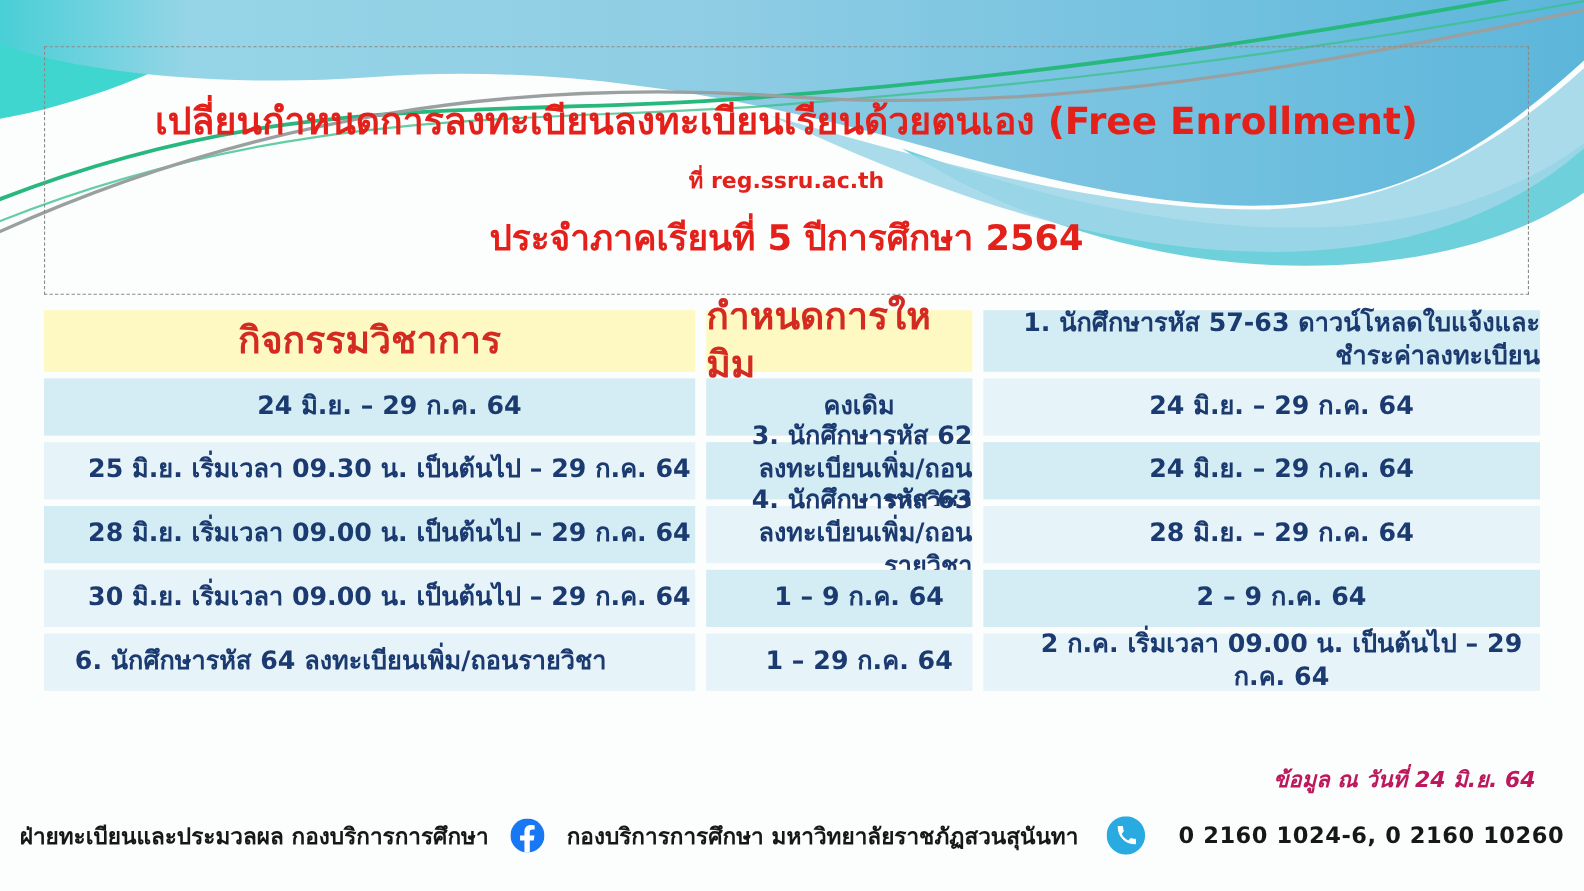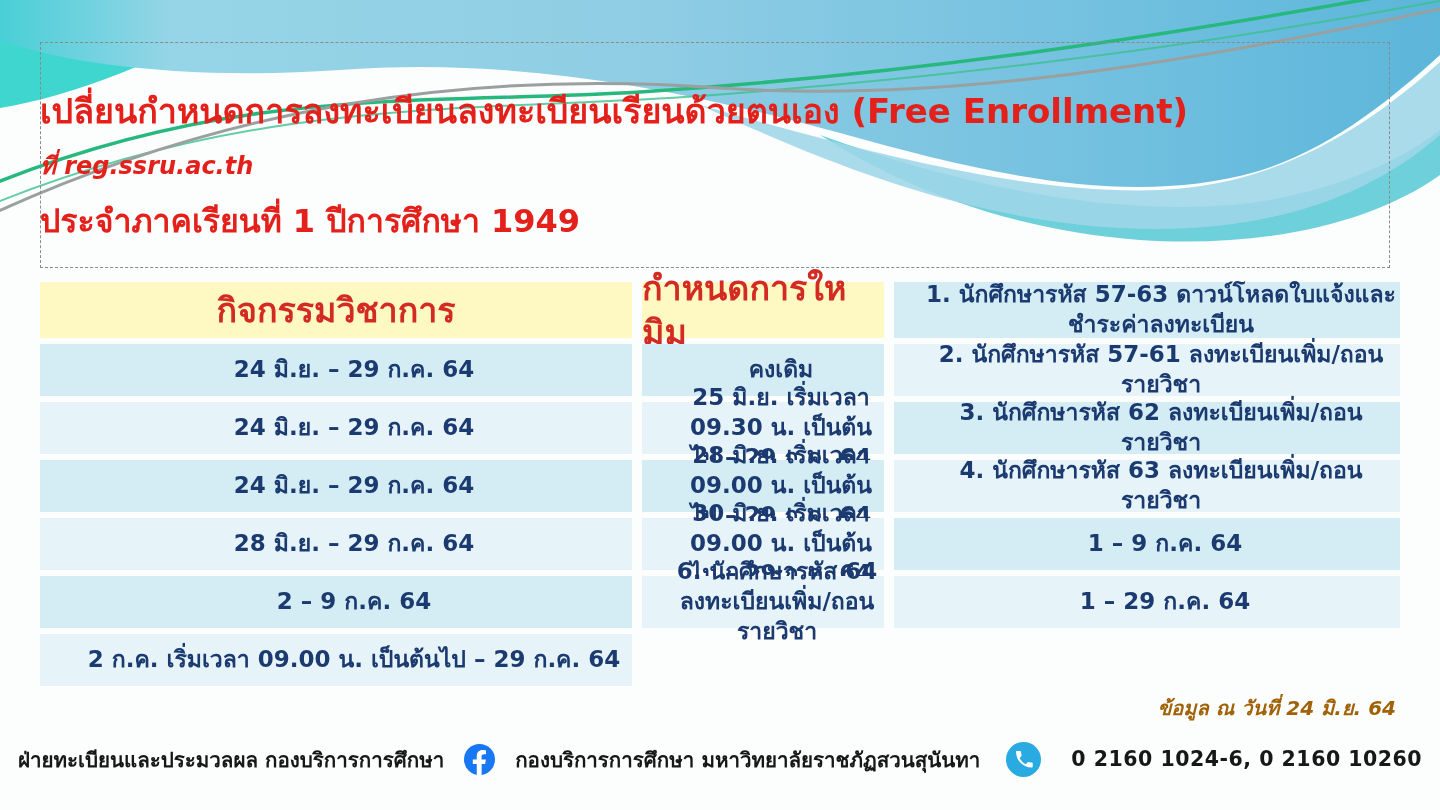--- a/index.html
+++ b/index.html
@@ -13,53 +13,53 @@
   
   .deco { position:absolute; left:0; top:0; width:1440px; height:260px; z-index:1; pointer-events:none; }
 
   
   .title-box {
     position:absolute; left:40px; top:42px; width:1350px; height:226px;
     border:1px dashed #8a8a8a; z-index:2; background:transparent;
   }
   .title-content {
     position:absolute; left:40px; top:42px; width:1350px; height:226px;
-    display:flex; flex-direction:column; align-items:flex-start;
+    display:flex; flex-direction:column; align-items:center;
     padding-top:50px; row-gap:22px; z-index:3;
   }
   .title-line { color:#e4201b; font-weight:700; text-align:center; line-height:1.15;
     text-shadow:0 0 0 rgba(0,0,0,0); }
   .title-line.l1 { font-size:34px; }
-  .title-line.l2 { font-size:24px;font-style:italic; }
+  .title-line.l2 { font-size:20px; }
   .title-line.l3 { font-size:32px; }
 
   
   .sched {
     position:absolute; left:40px; top:282px; width:1360px; z-index:3;
     display:grid;
     grid-template-columns:592px 242px 1fr;
     grid-template-rows:56px repeat(6, 52px);
     gap:6px 10px;
   }
   .th {
     background:#fef9c3; color:#d32b21; font-size:34px; font-weight:700;
     display:flex; align-items:center; justify-content:center; line-height:1.3;
   }
   .td {
     color:#1a3a70; font-size:23px; font-weight:700; line-height:1.3;
     display:flex; align-items:center; justify-content:center; text-align:center;padding-left:36px;
   }
-  .td.left { justify-content:flex-start; padding-left:28px; text-align:center; }
+  .td.left { justify-content:flex-start; padding-left:28px; text-align:right; }
   .r-odd  { background:#d4ecf3; }
   .r-even { background:#e6f3f8; }
 
   
   .note {
     position:absolute; right:44px; top:692px; z-index:3;
-    color:#a16207; font-size:20px; font-style:italic; font-weight:600;
+    color:#be185d; font-size:20px; font-style:italic; font-weight:600;
   }
 
   
   .footer {
     position:absolute; left:0; top:736px; width:1440px; height:46px; z-index:3;
     display:flex; align-items:center; justify-content:center; column-gap:20px;
     color:#171717; font-size:20.5px; font-weight:600;
   }
   .icon-circle { display:flex; align-items:center; justify-content:center; flex:0 0 auto; }
   .footer .numbers { margin-left:10px; letter-spacing:0.5px;text-align:center; }
@@ -88,32 +88,31 @@
 
   <path d="M-10,185 C240,85 420,105 640,92 C900,75 1150,40 1445,-15" stroke="#27b87e" stroke-width="3.5" fill="none"></path>
   <path d="M-10,205 C260,95 480,112 700,96 C940,78 1180,50 1445,0" stroke="#3cc18d" stroke-width="2" fill="none" opacity="0.8"></path>
   <path d="M-10,215 C230,105 470,70 720,88 C950,104 1200,60 1445,8" stroke="#9aa0a0" stroke-width="3" fill="none"></path>
 </svg>
 
 <div class="title-box"></div>
 <div class="title-content">
   <div class="title-line l1">เปลี่ยนกำหนดการลงทะเบียนลงทะเบียนเรียนด้วยตนเอง (Free Enrollment)</div>
   <div class="title-line l2">ที่ reg.ssru.ac.th</div>
-  <div class="title-line l3">ประจำภาคเรียนที่ 1 ปีการศึกษา 1949</div>
+  <div class="title-line l3">ประจำภาคเรียนที่ 5 ปีการศึกษา 2564</div>
 </div>
 
 <div class="sched">
   <div class="th">กิจกรรมวิชาการ</div>
   <div class="th">กำหนดการใหมิม</div>
 
   <div class="td left r-odd">1. นักศึกษารหัส 57-63 ดาวน์โหลดใบแจ้งและชำระค่าลงทะเบียน</div>
   <div class="td r-odd">24 มิ.ย. – 29 ก.ค. 64</div>
   <div class="td r-odd">คงเดิม</div>
 
-  <div class="td left r-even">2. นักศึกษารหัส 57-61 ลงทะเบียนเพิ่ม/ถอนรายวิชา</div>
   <div class="td r-even">24 มิ.ย. – 29 ก.ค. 64</div>
   <div class="td r-even">25 มิ.ย. เริ่มเวลา 09.30 น. เป็นต้นไป – 29 ก.ค. 64</div>
 
   <div class="td left r-odd">3. นักศึกษารหัส 62 ลงทะเบียนเพิ่ม/ถอนรายวิชา</div>
   <div class="td r-odd">24 มิ.ย. – 29 ก.ค. 64</div>
   <div class="td r-odd">28 มิ.ย. เริ่มเวลา 09.00 น. เป็นต้นไป – 29 ก.ค. 64</div>
 
   <div class="td left r-even">4. นักศึกษารหัส 63 ลงทะเบียนเพิ่ม/ถอนรายวิชา</div>
   <div class="td r-even">28 มิ.ย. – 29 ก.ค. 64</div>
   <div class="td r-even">30 มิ.ย. เริ่มเวลา 09.00 น. เป็นต้นไป – 29 ก.ค. 64</div>

